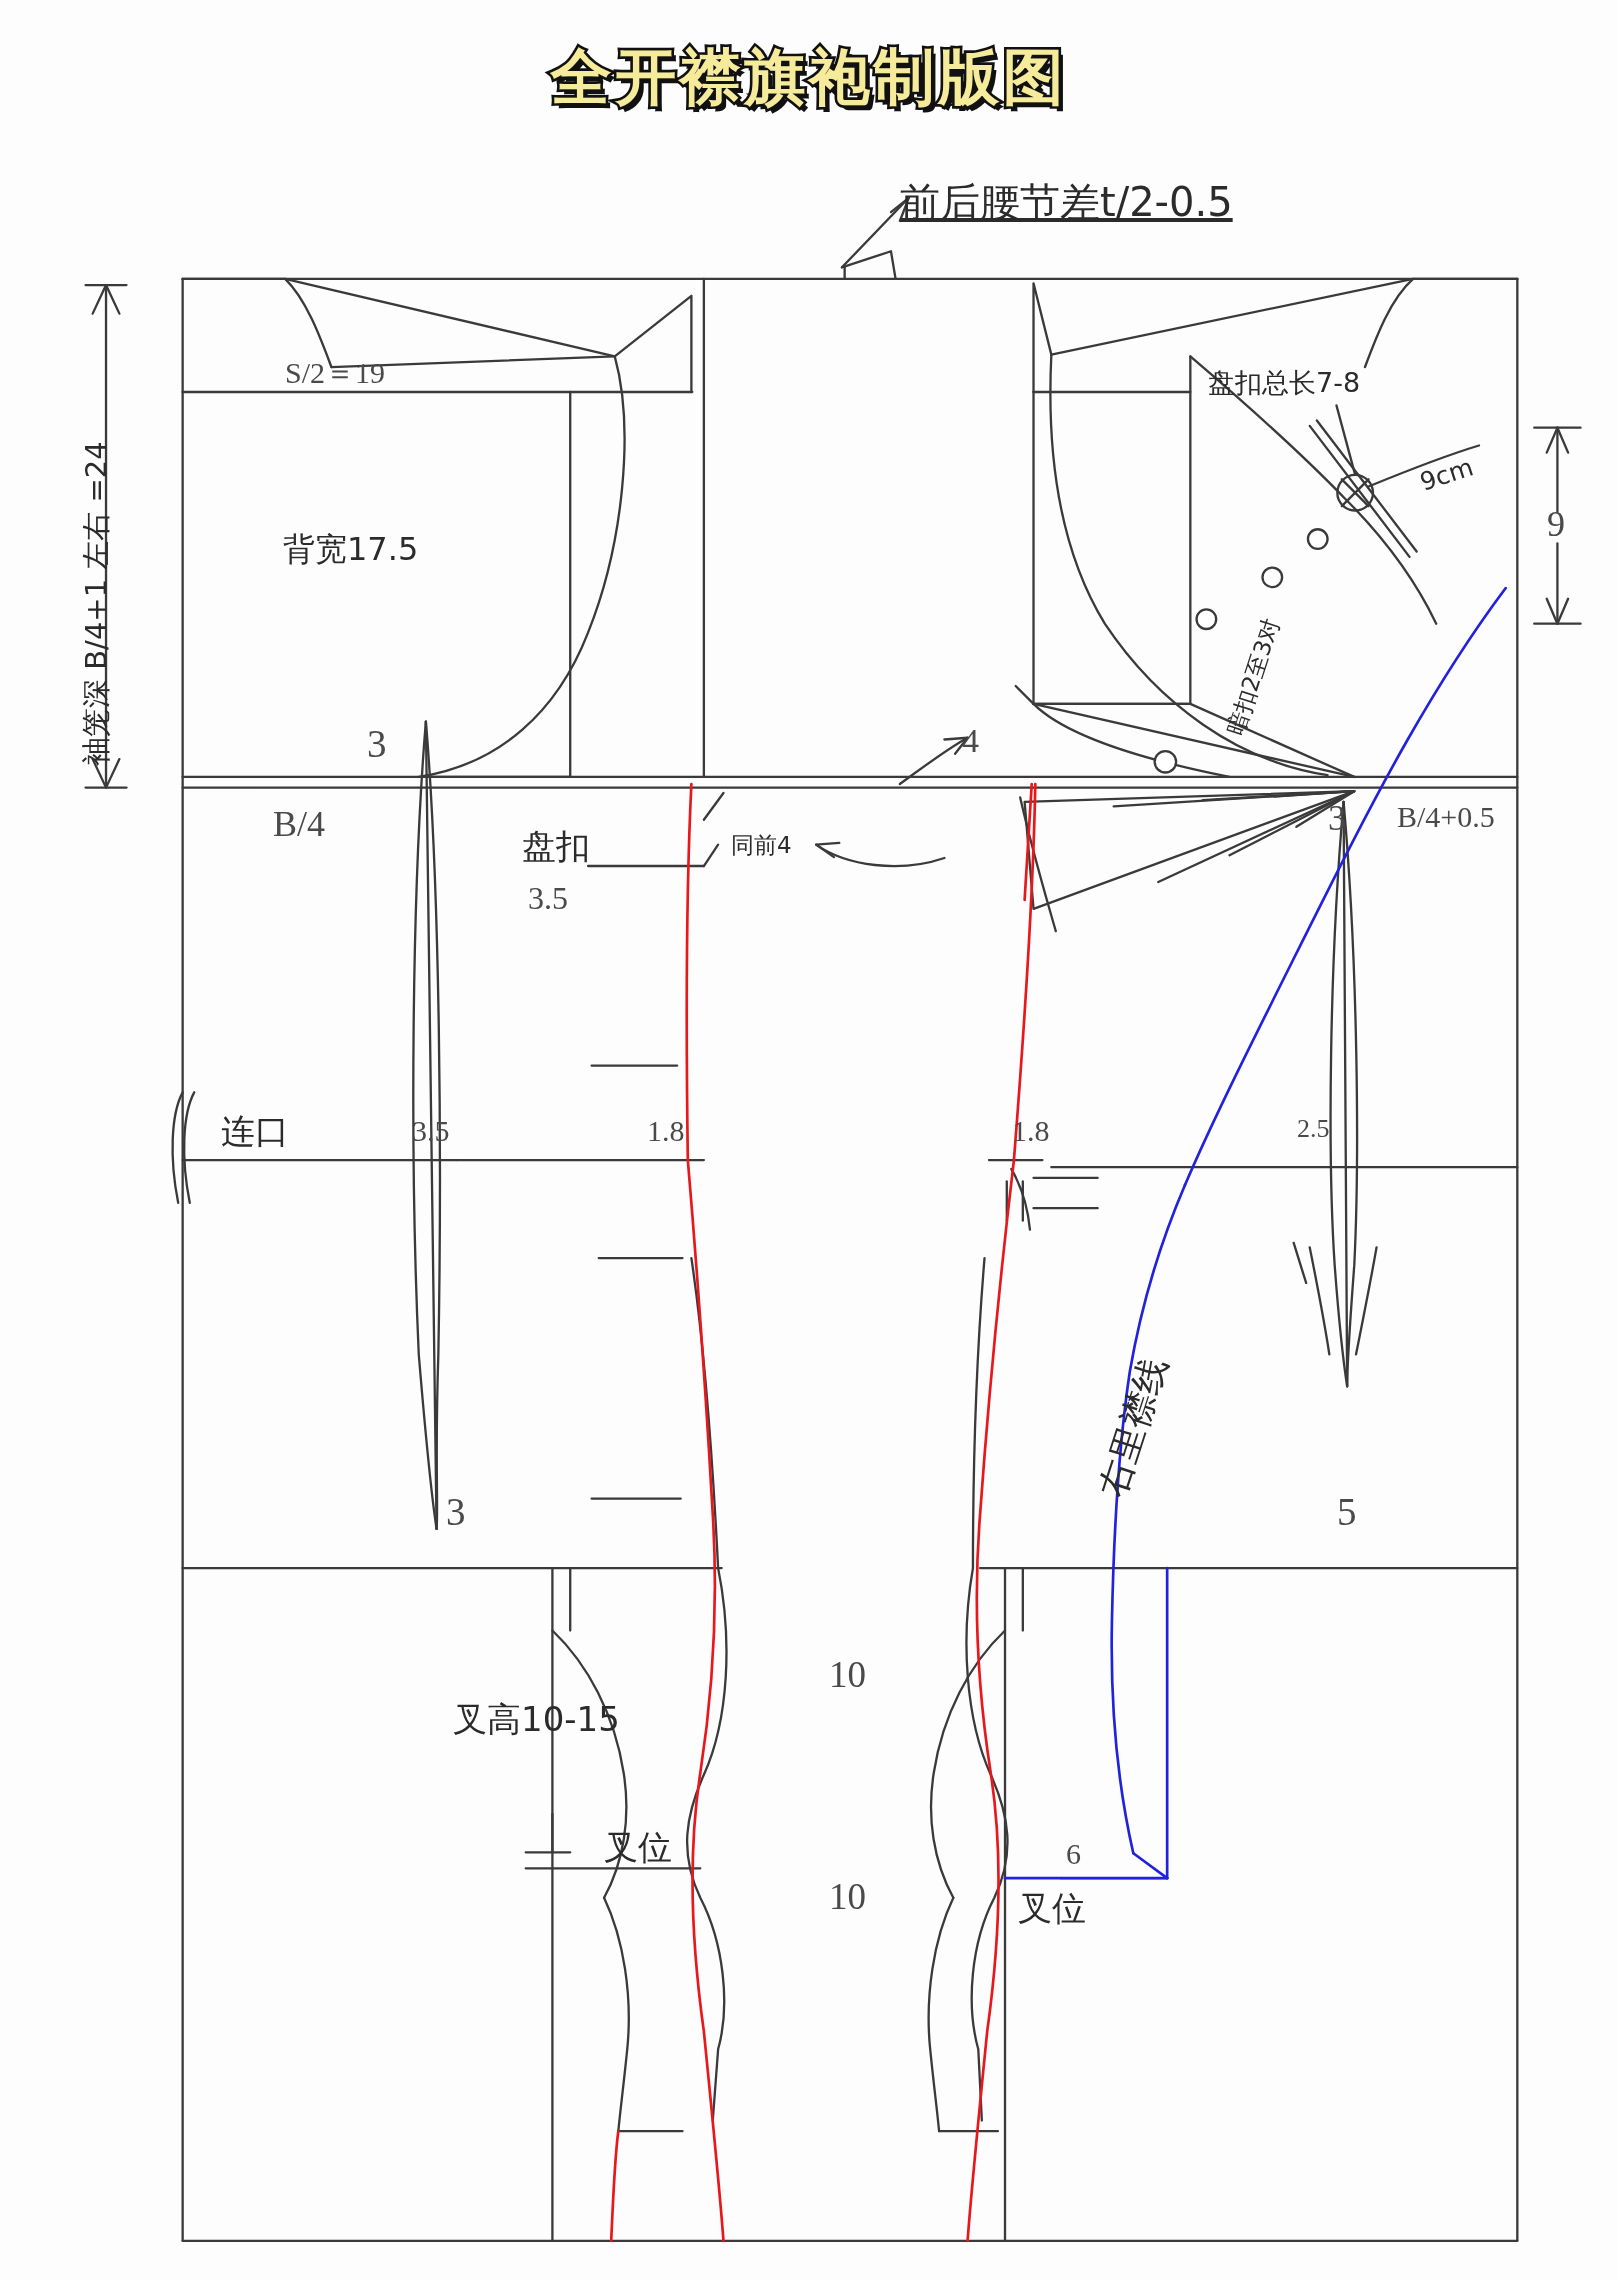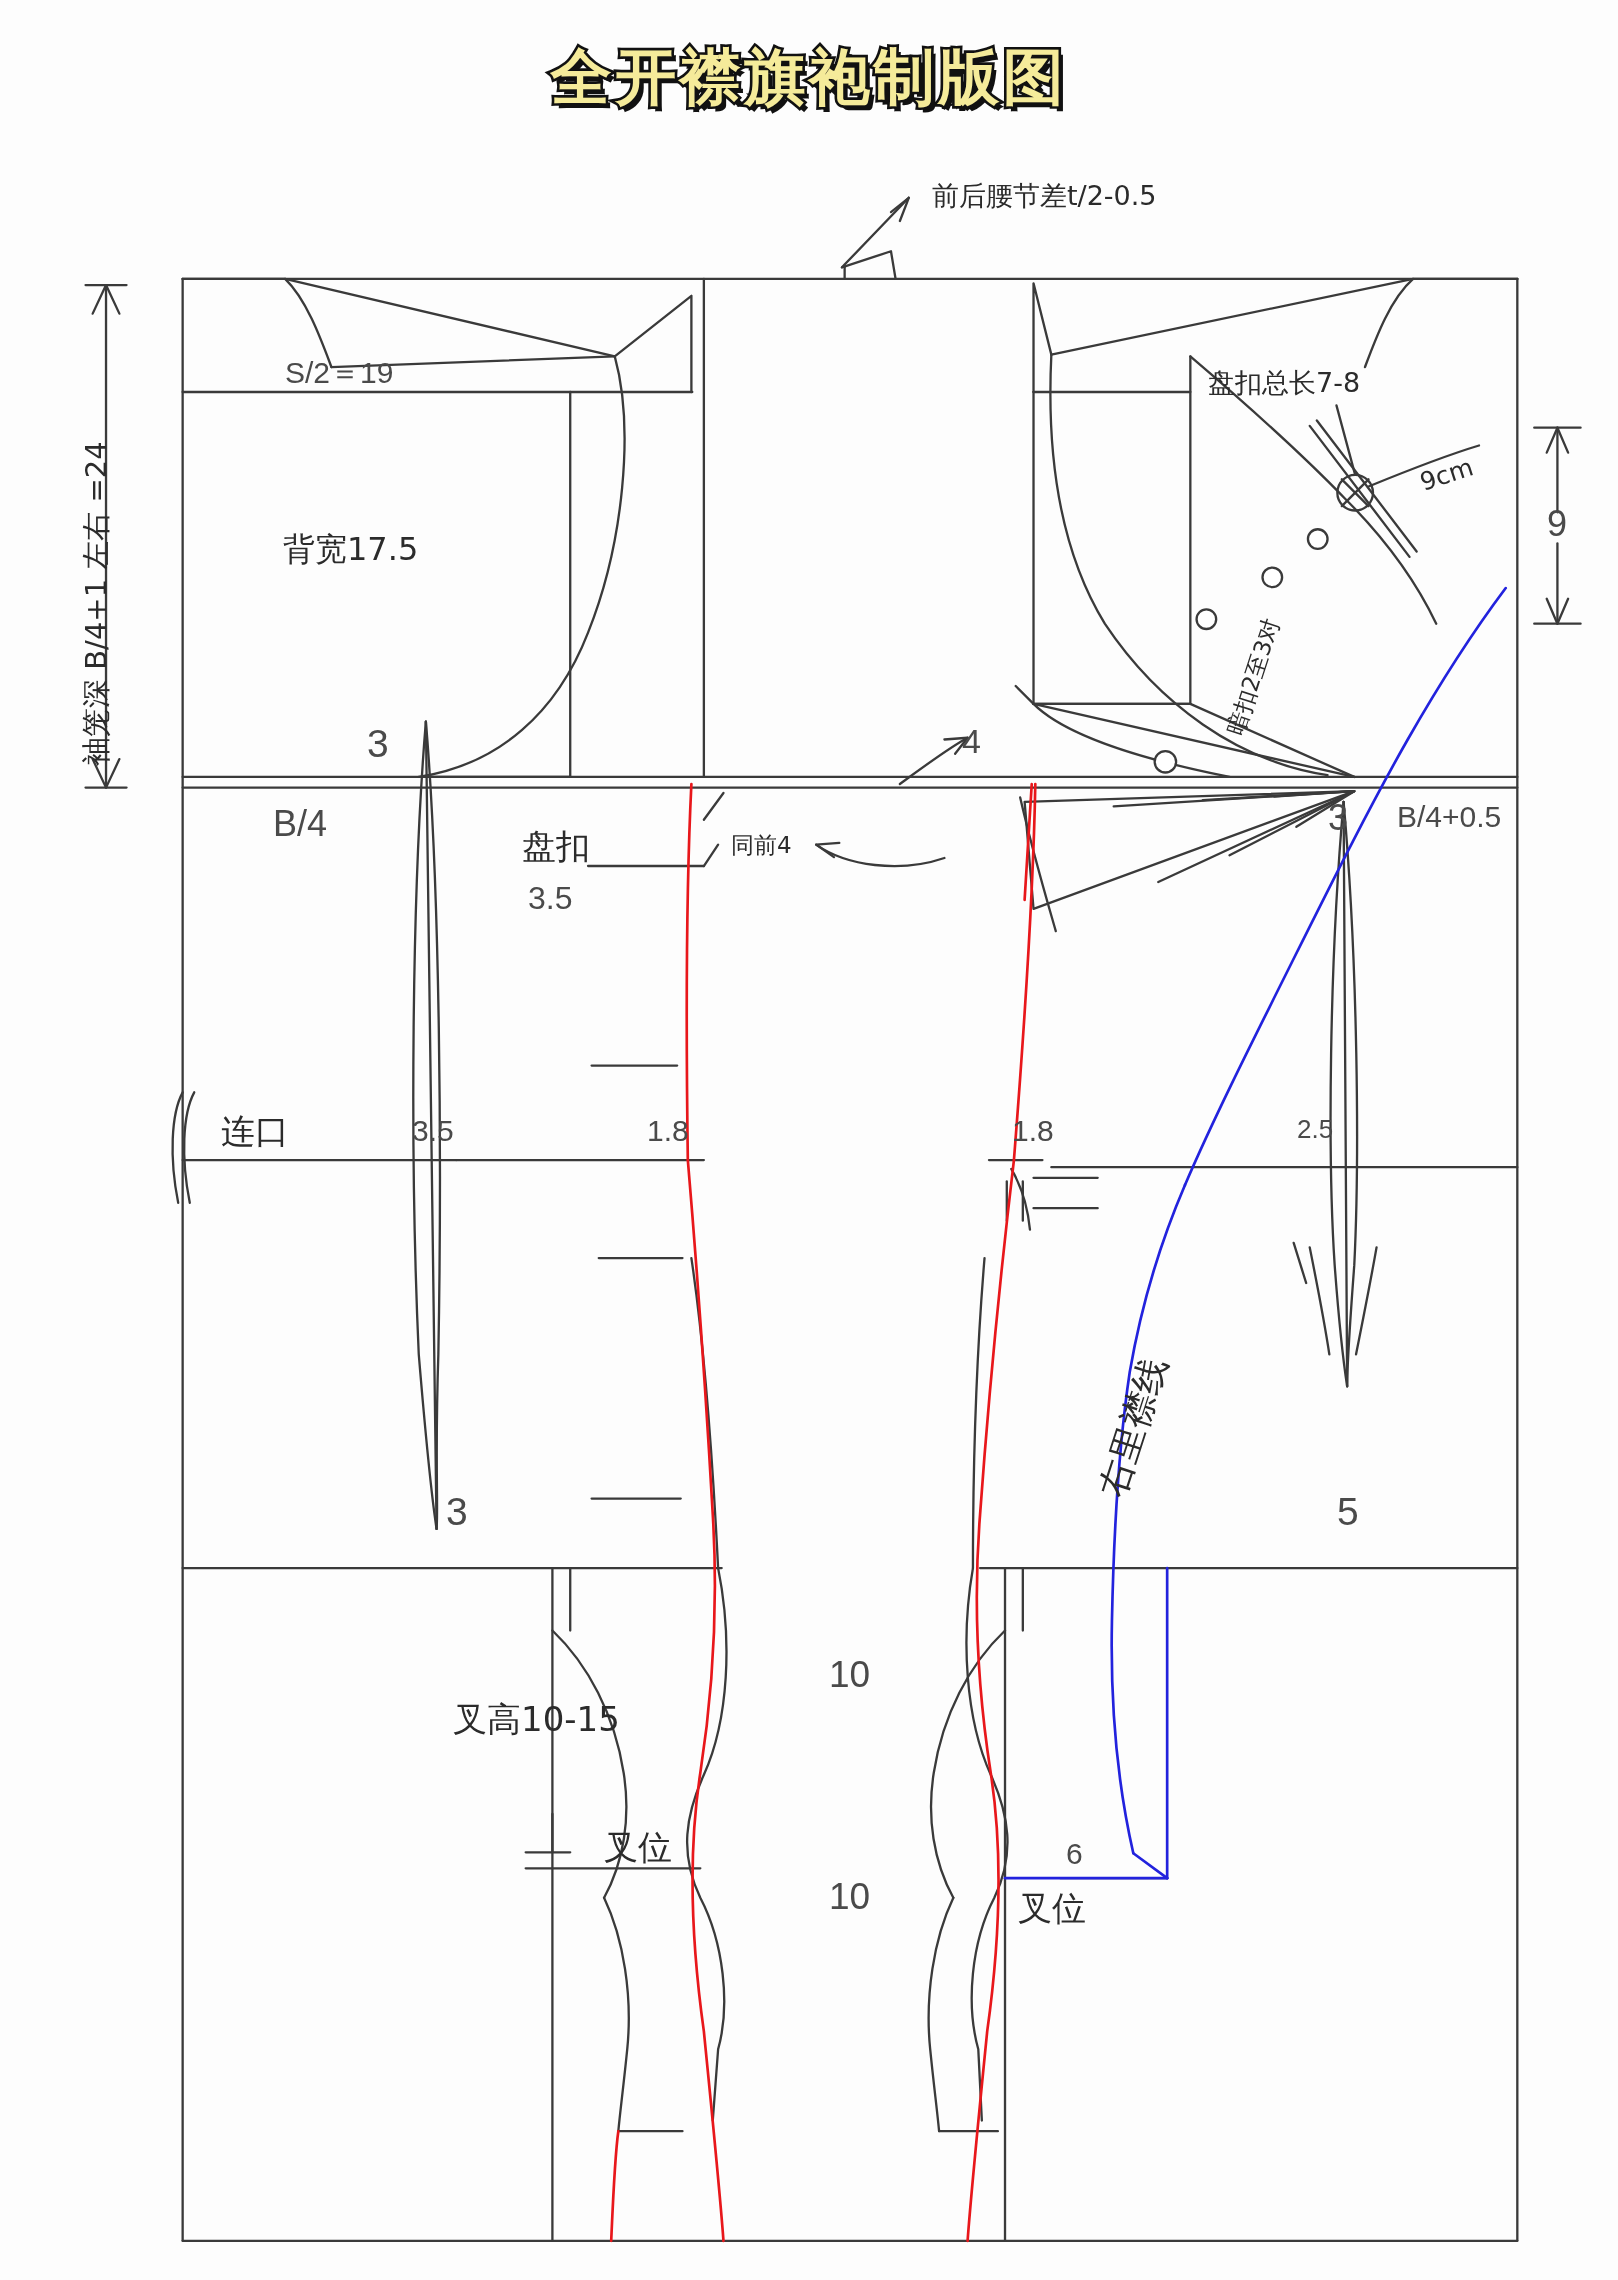--- a/index.html
+++ b/index.html
@@ -35,21 +35,21 @@
   }
   #drawing {
     position: absolute;
     left: 0;
     top: 0;
     width: 1618px;
     height: 2280px;
   }
   .lbl {
     position: absolute;
-    font-family: Liberation Sans, sans-serif;
+    font-family: Liberation Serif, serif;
     color: #4a4a4a;
     white-space: nowrap;
     line-height: 1;
   }
   .hand {
     color: #2b2b2b;
     font-family: "DejaVu Sans", sans-serif;
   }
   .rot90 { transform: rotate(-90deg); transform-origin: left top; }
   .rot75 { transform: rotate(-72deg); transform-origin: left top; }
@@ -266,21 +266,21 @@
 
     <g fill="none" stroke="#2222dd" stroke-width="3" stroke-linecap="round">
       <path d="M1690 660 C1660 700 1620 760 1580 830 C1540 900 1500 980 1450 1080 C1400 1180 1360 1260 1330 1330"></path>
       <path d="M1330 1330 C1300 1400 1280 1470 1268 1540 C1256 1620 1250 1720 1248 1820 C1246 1920 1256 2010 1272 2080"></path>
       <line x1="1272" y1="2080" x2="1310" y2="2108"></line>
       <line x1="1310" y1="2108" x2="1310" y2="1760"></line>
       <line x1="1128" y1="2108" x2="1310" y2="2108"></line>
     </g>
   </svg>
 
-  <div class="lbl hand" style="left:932px; top:182px; font-size:27px;">前后腰节差t/2-0.5</div>
+  <div class="lbl hand" style="left:900px; top:182px; font-size:40px;text-decoration:underline;">前后腰节差t/2-0.5</div>
 
   <div class="lbl hand rot90" style="left:82px; top:766px; font-size:29px;">袖笼深 B/4+1 左右 =24</div>
 
   <div class="lbl" style="left:285px; top:358px; font-size:30px;">S/2＝19</div>
 
   <div class="lbl hand" style="left:283px; top:533px; font-size:32px;">背宽17.5</div>
 
   <div class="lbl hand" style="left:1208px; top:369px; font-size:27px;">盘扣总长7-8</div>
 
   <div class="lbl hand rotm18" style="left:1417px; top:471px; font-size:25px;">9cm</div>

